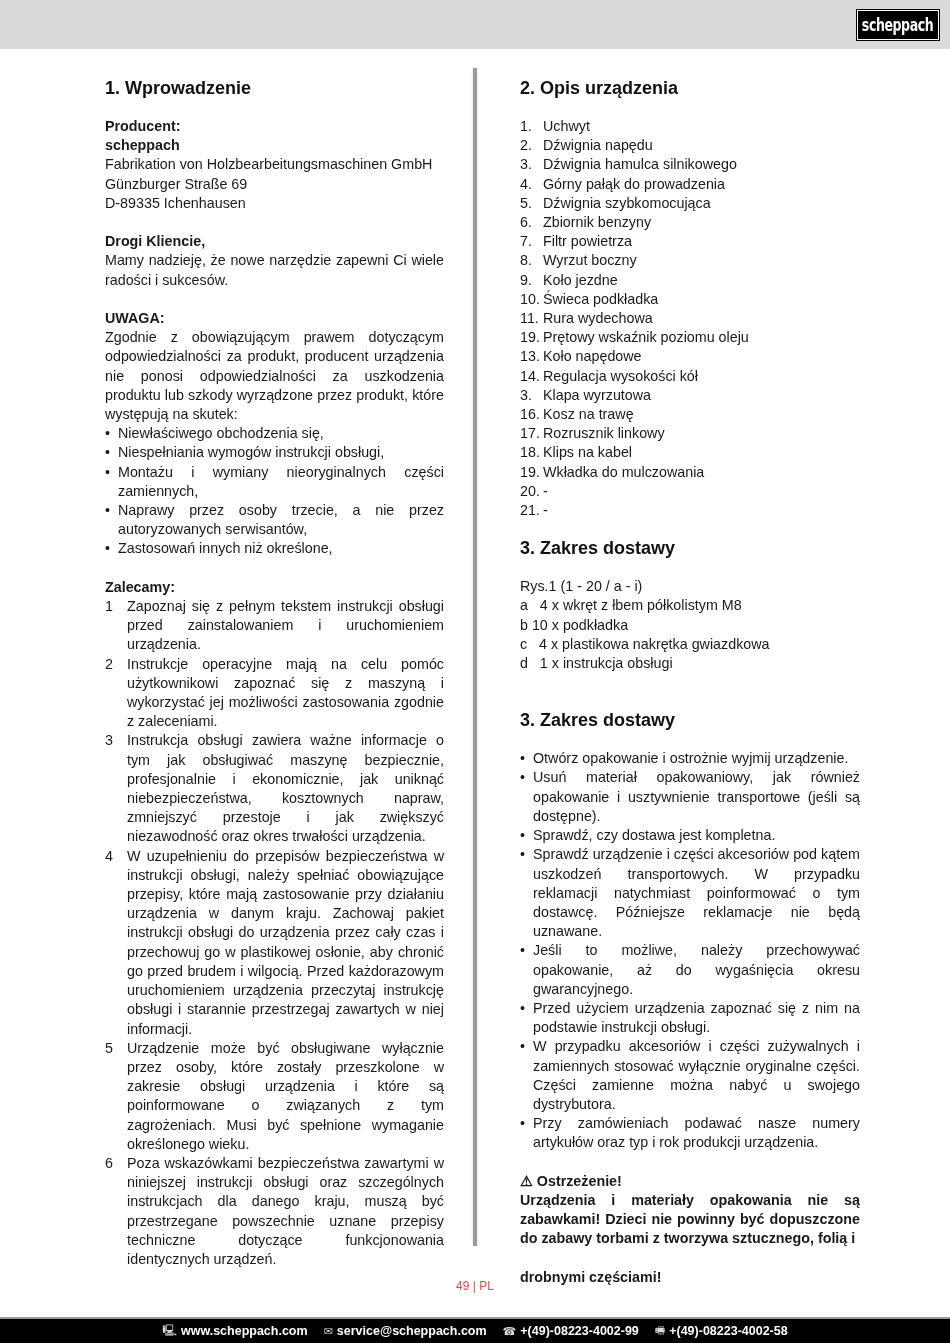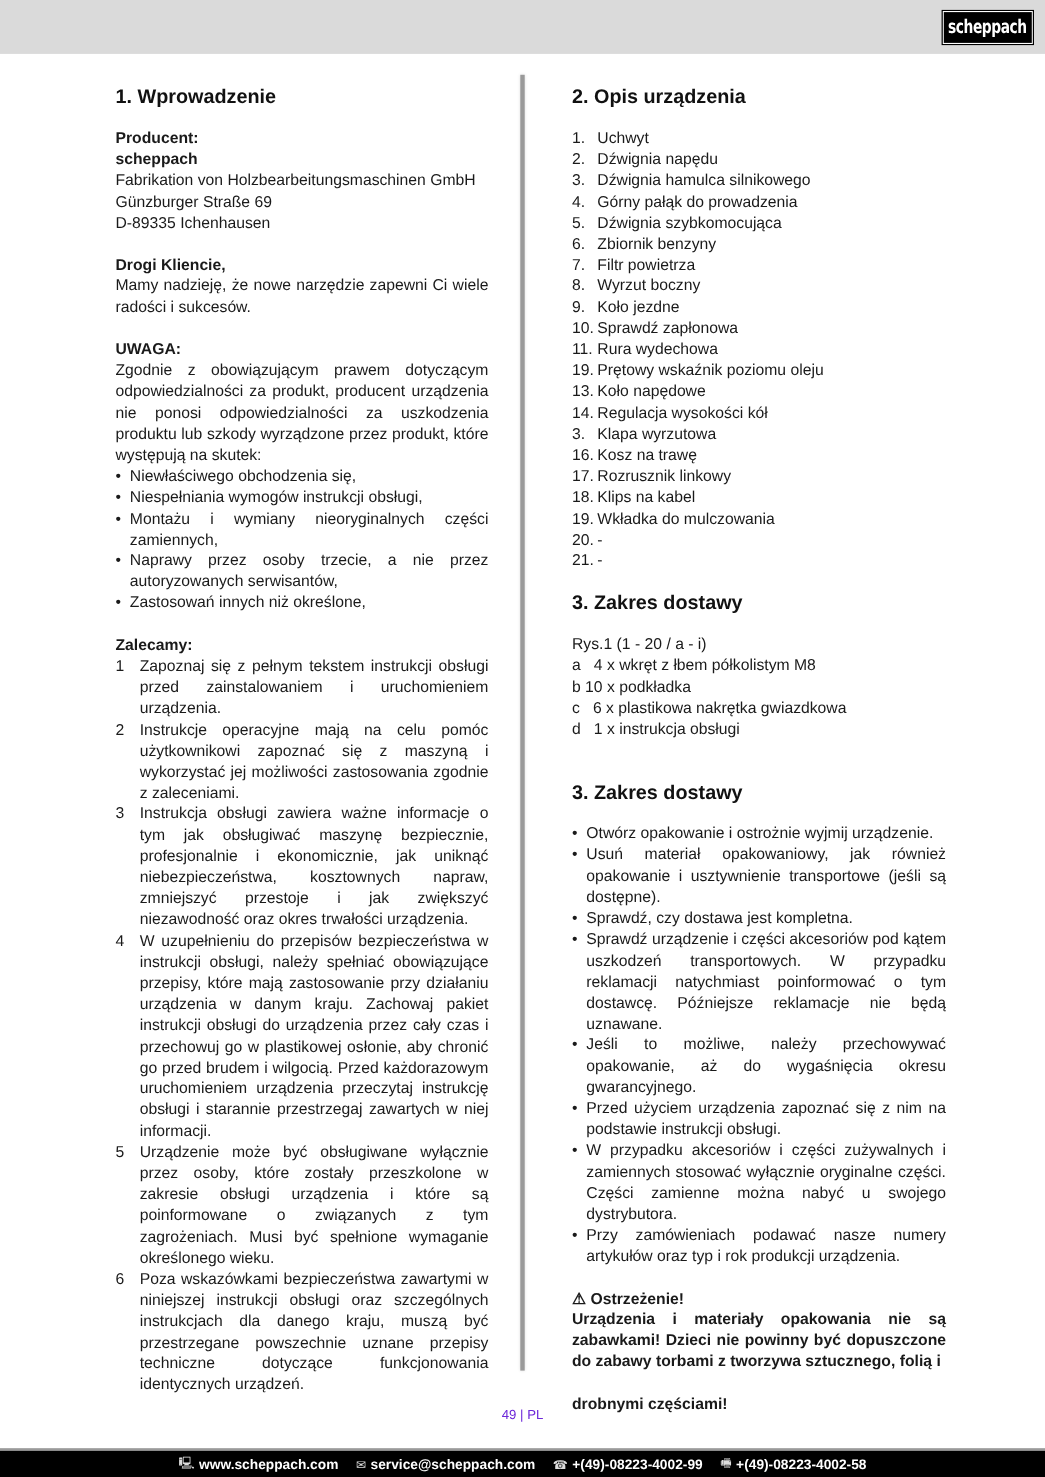--- a/index.html
+++ b/index.html
@@ -33,21 +33,21 @@
   .parts { list-style: none; }
   .parts li { position: relative; padding-left: 23px; white-space: nowrap; }
   .parts li .n { position: absolute; left: 0; top: 0; }
 
   .scope { list-style: none; }
   .scope li { white-space: pre; }
 
   .warn-title { font-weight: bold; }
   .warn-body { font-weight: bold; text-align: justify; }
 
-  .pagenum { position: absolute; left: 0; top: 1279px; width: 950px; text-align: center; font-size: 12px; color: #6d28d9; }
+  .pagenum { position: absolute; left: 0; top: 1279px; width: 950px; text-align: center; font-size: 12px; color: #ef4444; }
 
   .footer { position: absolute; left: 0; top: 1317px; width: 950px; height: 26px; background: #000; border-top: 2px solid #9a9a9a; display: flex; align-items: center; justify-content: center; gap: 16px; color: #fff; font-weight: bold; font-size: 12.5px; }
   .footer .item { display: inline-flex; align-items: center; gap: 4px; white-space: nowrap; }
   .footer .ico { font-size: 11px; font-weight: normal; color: #ddd; }
 </style>
 </head>
 <body>
 
 <div class="topbar">
   <div class="logo">
@@ -98,41 +98,41 @@
   <ol class="parts">
     <li><span class="n">1.</span><span>Uchwyt</span></li>
     <li><span class="n">2.</span><span>Dźwignia napędu</span></li>
     <li><span class="n">3.</span><span>Dźwignia hamulca silnikowego</span></li>
     <li><span class="n">4.</span><span>Górny pałąk do prowadzenia</span></li>
     <li><span class="n">5.</span><span>Dźwignia szybkomocująca</span></li>
     <li><span class="n">6.</span><span>Zbiornik benzyny</span></li>
     <li><span class="n">7.</span><span>Filtr powietrza</span></li>
     <li><span class="n">8.</span><span>Wyrzut boczny</span></li>
     <li><span class="n">9.</span><span>Koło jezdne</span></li>
-    <li><span class="n">10.</span><span>Sprawdź zapłonowa</span></li>
+    <li><span class="n">10.</span><span>Świeca podkładka</span></li>
     <li><span class="n">11.</span><span>Rura wydechowa</span></li>
     <li><span class="n">19.</span><span>Prętowy wskaźnik poziomu oleju</span></li>
     <li><span class="n">13.</span><span>Koło napędowe</span></li>
     <li><span class="n">14.</span><span>Regulacja wysokości kół</span></li>
     <li><span class="n">3.</span><span>Klapa wyrzutowa</span></li>
     <li><span class="n">16.</span><span>Kosz na trawę</span></li>
     <li><span class="n">17.</span><span>Rozrusznik linkowy</span></li>
     <li><span class="n">18.</span><span>Klips na kabel</span></li>
     <li><span class="n">19.</span><span>Wkładka do mulczowania</span></li>
     <li><span class="n">20.</span><span>-</span></li>
     <li><span class="n">21.</span><span>-</span></li>
   </ol>
 
   <div style="height:16px"></div>
   <h2>3. Zakres dostawy</h2>
   <div class="line">Rys.1 (1 - 20 / a - i)</div>
   <ul class="scope">
     <li>a   4 x wkręt z łbem półkolistym M8</li>
     <li>b 10 x podkładka</li>
-    <li>c   6 x plastikowa nakrętka gwiazdkowa</li>
+    <li>c   4 x plastikowa nakrętka gwiazdkowa</li>
     <li>d   1 x instrukcja obsługi</li>
   </ul>
 
   <div style="height:35px"></div>
   <h2>3. Zakres dostawy</h2>
   <ul class="bul">
     <li>Otwórz opakowanie i ostrożnie wyjmij urządzenie.</li>
     <li>Usuń materiał opakowaniowy, jak również opakowanie i usztywnienie transportowe (jeśli są dostępne).</li>
     <li>Sprawdź, czy dostawa jest kompletna.</li>
     <li>Sprawdź urządzenie i części akcesoriów pod kątem uszkodzeń transportowych. W przypadku reklamacji natychmiast poinformować o tym dostawcę. Późniejsze reklamacje nie będą uznawane.</li>

